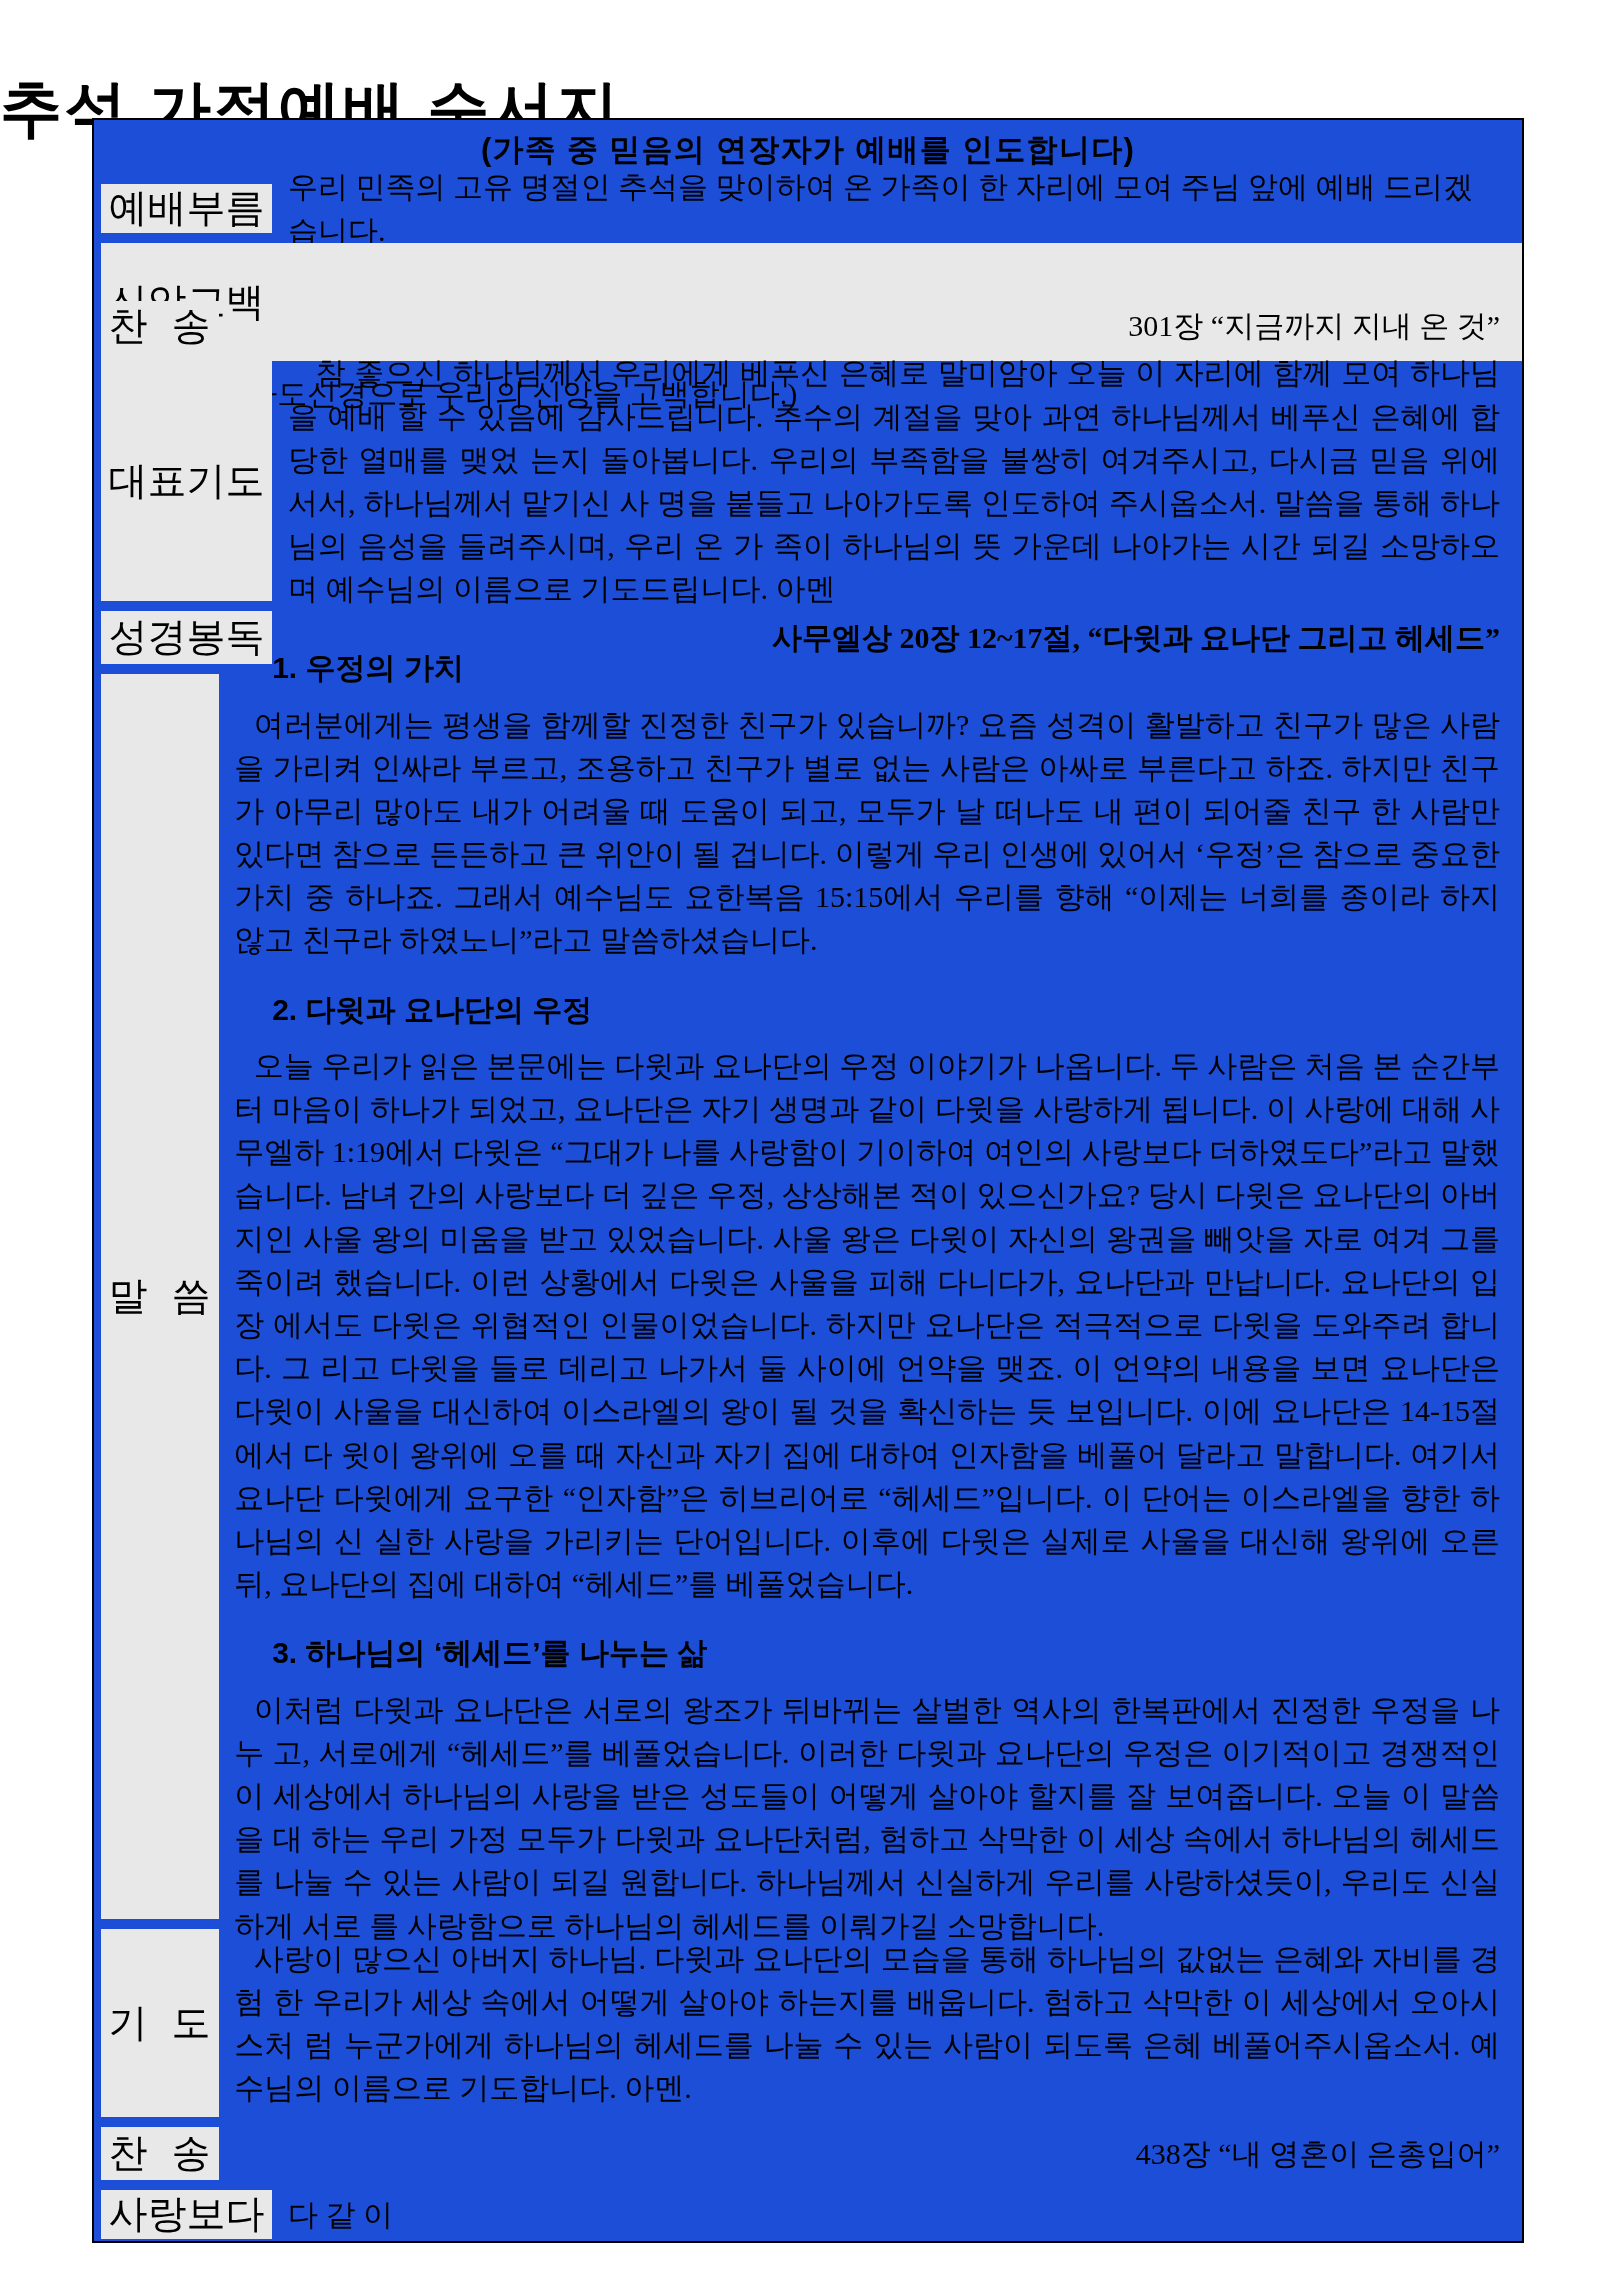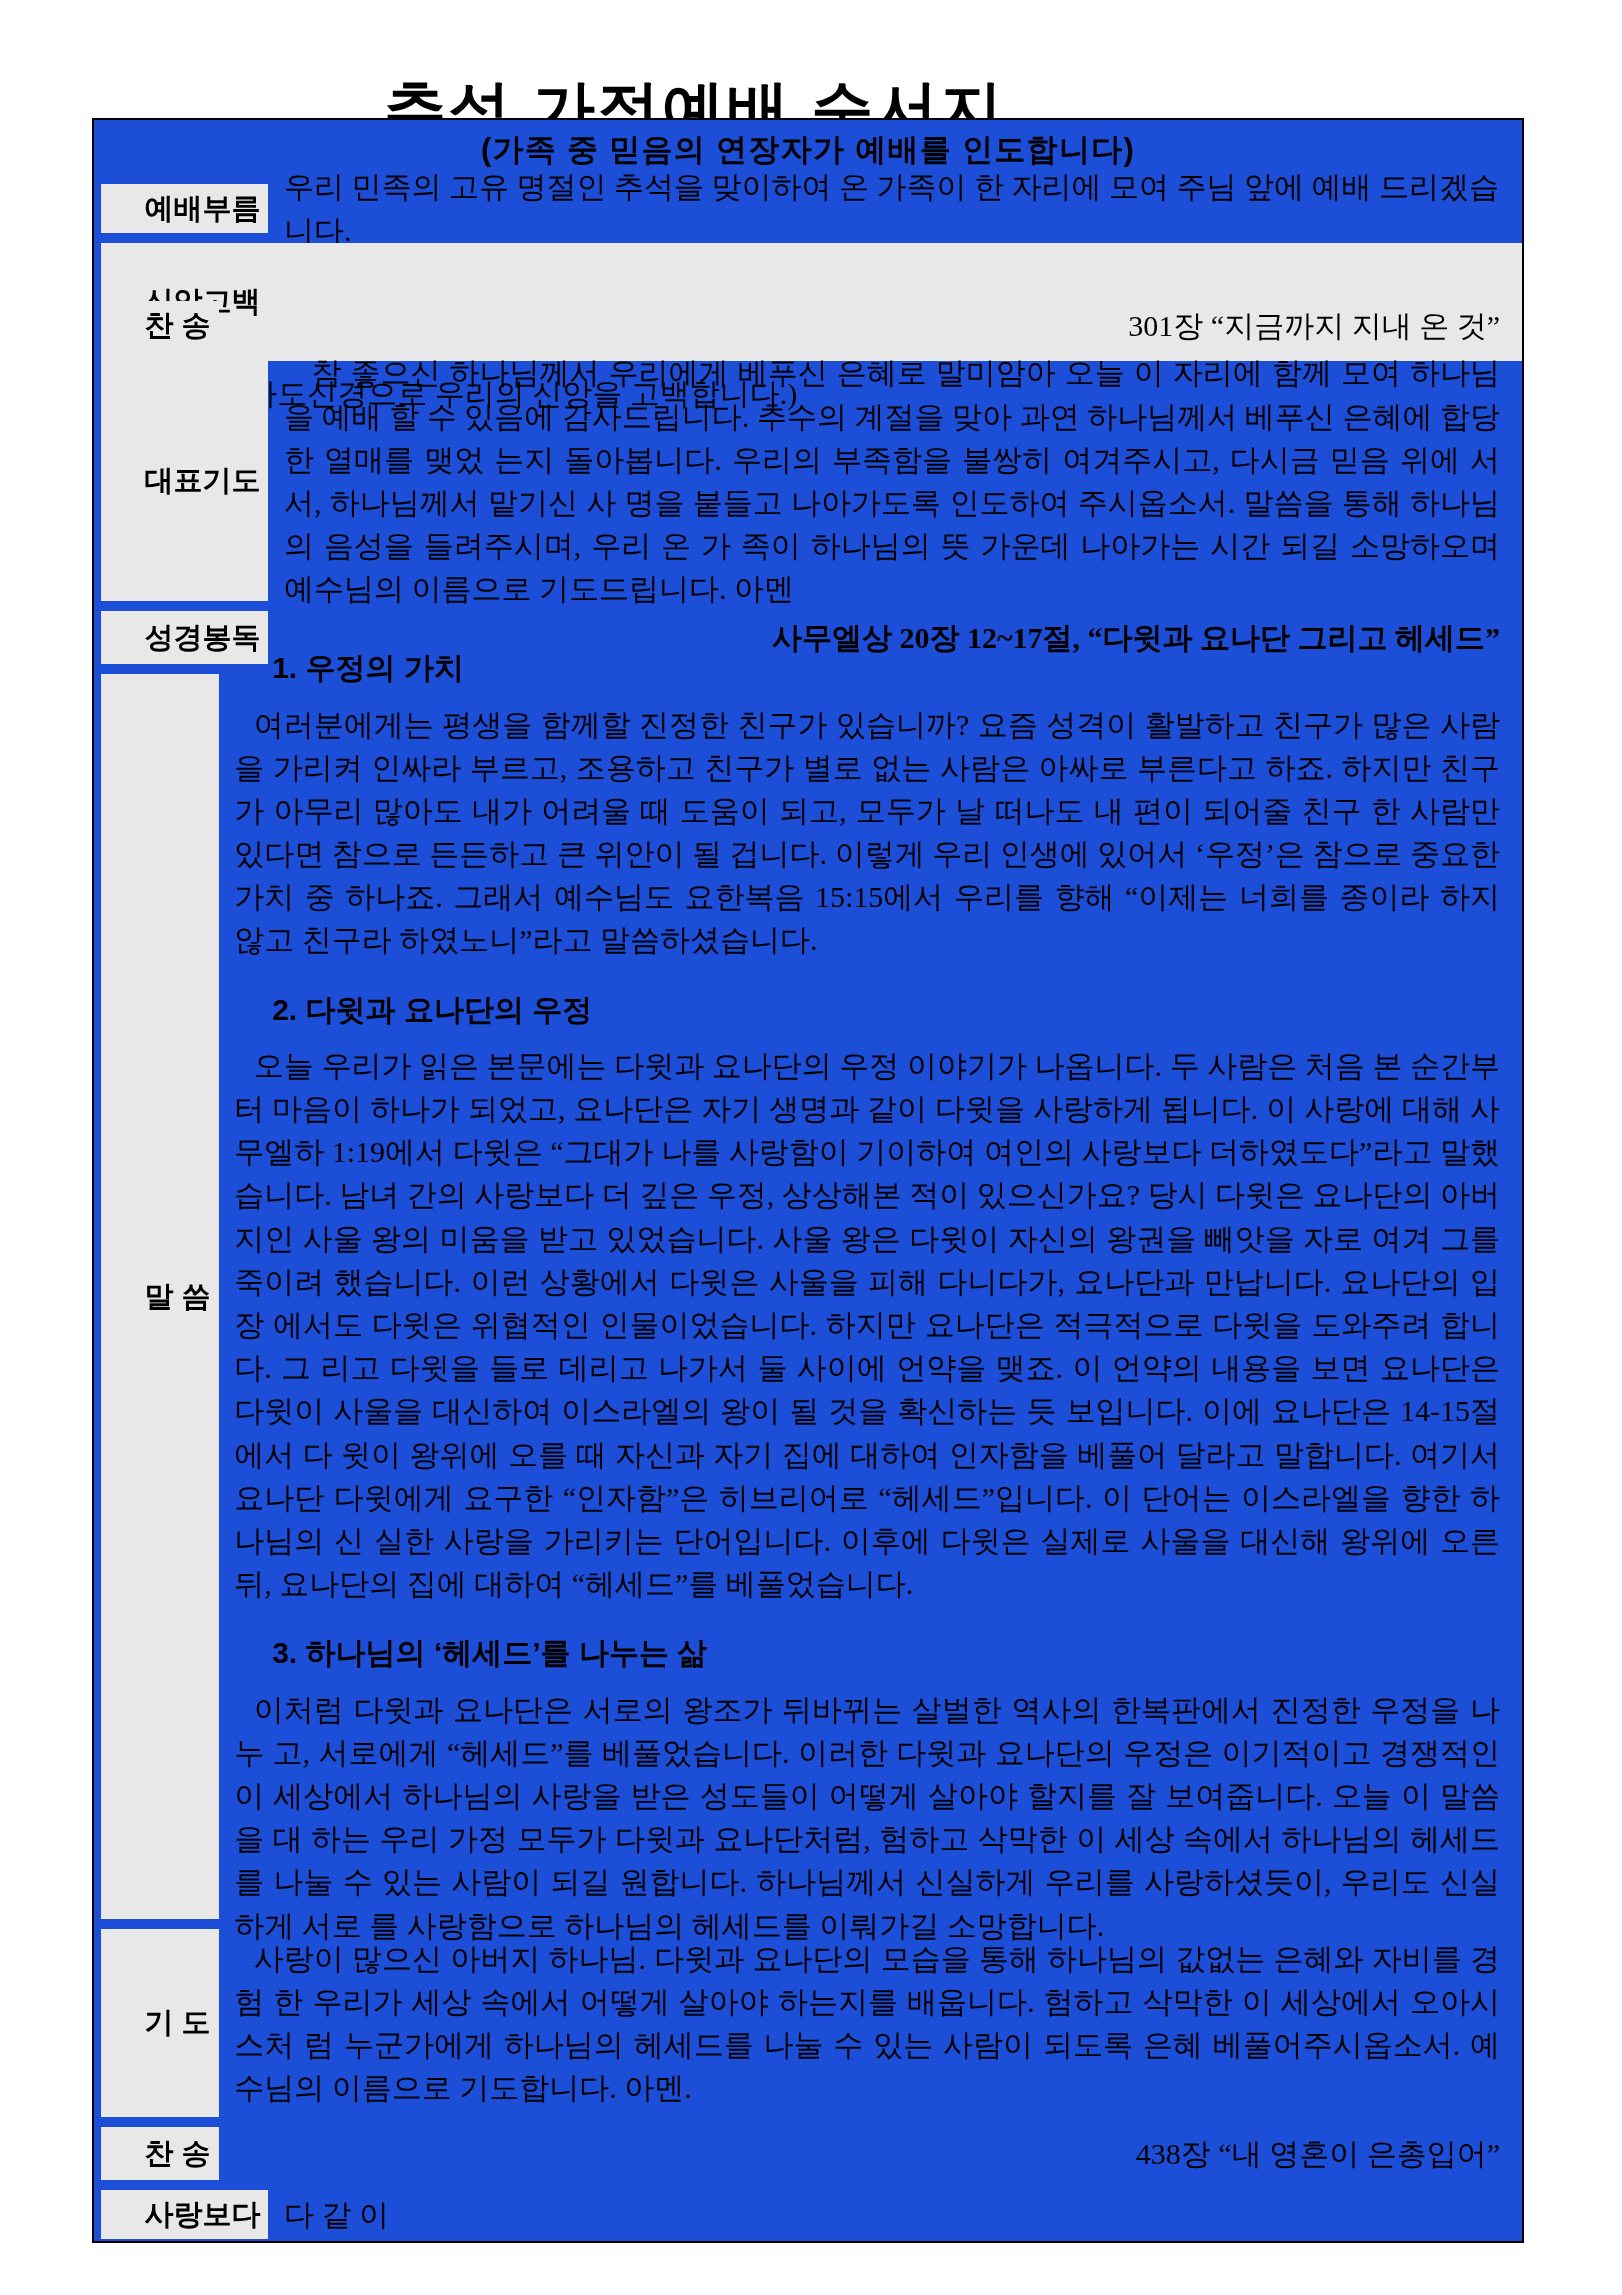--- a/index.html
+++ b/index.html
@@ -10,26 +10,25 @@
     height: 2295px;
     position: relative;
     font-family: "Liberation Serif", "DejaVu Serif", serif;
     color: #000000;
   }
   .doc-title {
     position: absolute;
     top: 25px;
     left: 0;
     width: 1309px;
-    text-align: center;
+    text-align: left;
     font-family: "Liberation Sans", "DejaVu Sans", sans-serif;
     font-weight: bold;
     font-size: 62px;
     letter-spacing: 2.6px;
-    padding-left: 40px;
   }
   .sheet {
     position: absolute;
     left: 92px;
     top: 118px;
     width: 1432px;
     height: 2125px;
     border: 2.6px solid #000000;
     box-sizing: border-box;
     display: flex;
@@ -47,27 +46,26 @@
     background: #e8e8e8;
     display: flex;
     align-items: center;
     padding: 0 7.9px;
     box-sizing: border-box;
   }
   .label-cell .label-text {
     display: inline-block;
     width: 100%;
     font-family: "Liberation Sans", "DejaVu Sans", sans-serif;
-    font-weight: bold;
-    font-size: 29px;
+    font-weight: normal;
+    font-size: 39px;
     line-height: 1.1;
     text-align: justify;
     text-align-last: justify;
     white-space: nowrap;
-    margin-left: 36px;
   }
   .content-cell {
     flex: 1;
     padding: 5.2px 22px 5.2px 15.7px;
     display: flex;
     flex-direction: column;
     justify-content: center;
     font-size: 30px;
     line-height: 1.44;
   }

